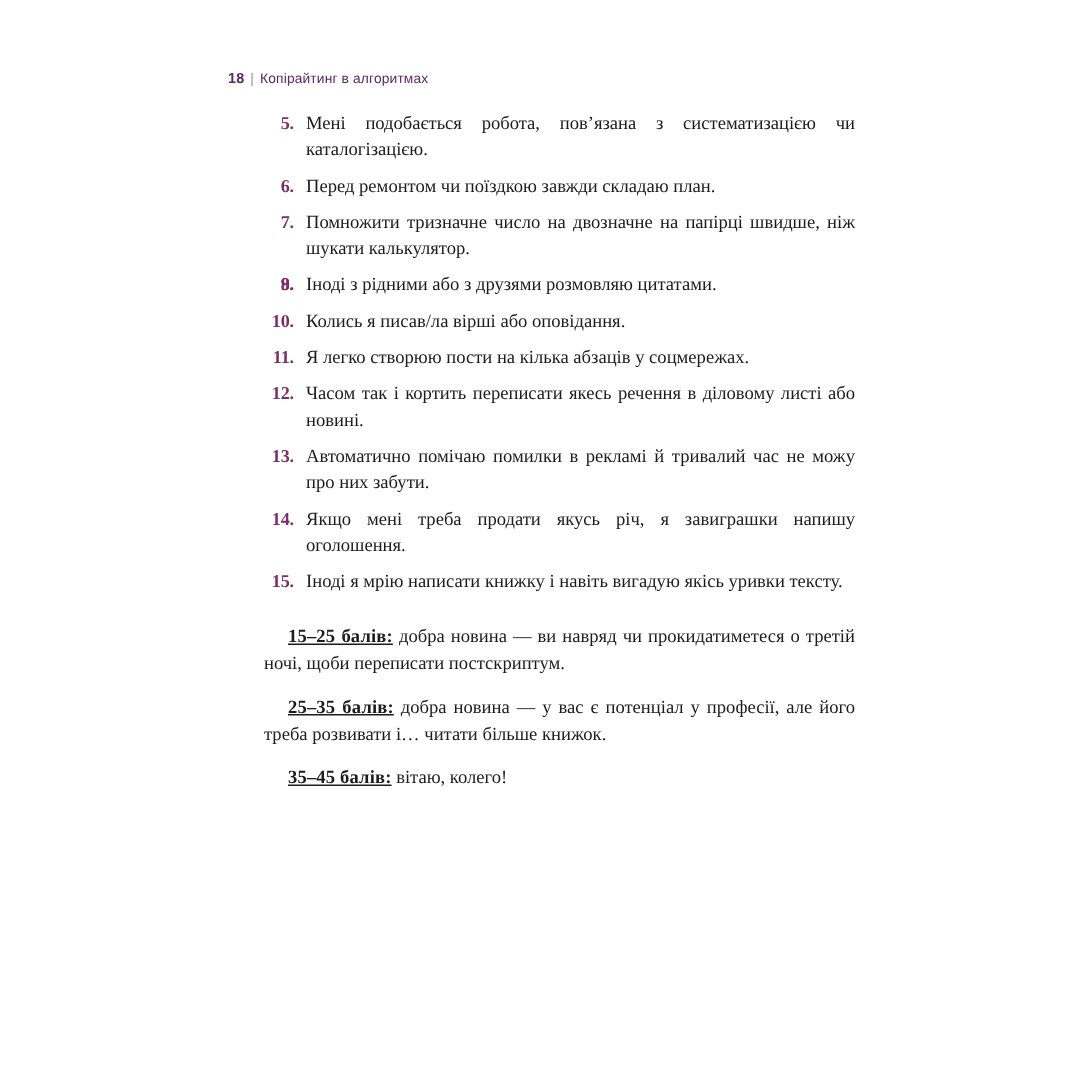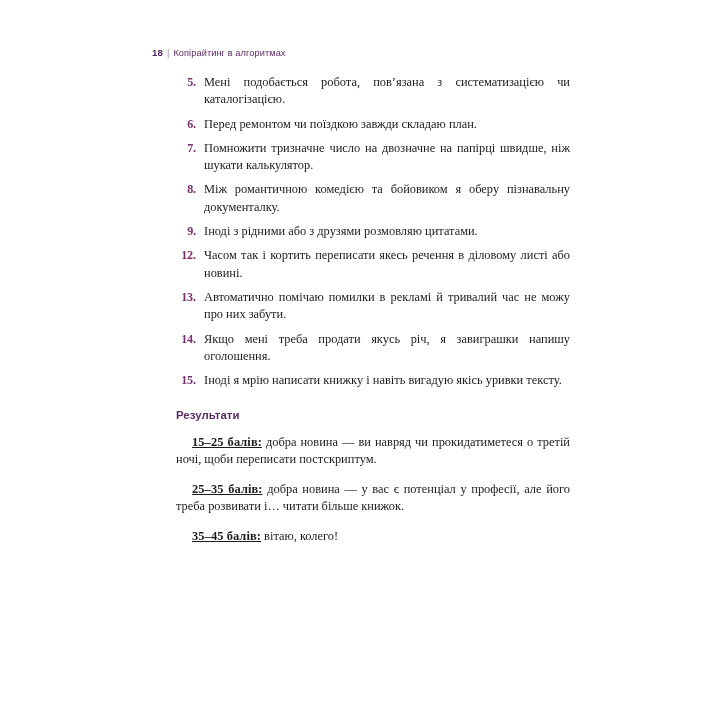--- a/index.html
+++ b/index.html
@@ -141,46 +141,52 @@
       <li class="quiz-item">
         <span class="quiz-num">6.</span>
         <span class="quiz-text">Перед ремонтом чи поїздкою завжди складаю план.</span>
       </li>
       <li class="quiz-item">
         <span class="quiz-num">7.</span>
         <span class="quiz-text">Помножити тризначне число на двозначне на папірці швидше, ніж шукати калькулятор.</span>
       </li>
       <li class="quiz-item">
         <span class="quiz-num">8.</span>
-        <span class="quiz-text">Між романтичною комедією та бойовиком я оберу пізнавальну документалку.</span>
       </li>
       <li class="quiz-item">
         <span class="quiz-num">9.</span>
         <span class="quiz-text">Іноді з рідними або з друзями розмовляю цитатами.</span>
+      </li>
+      <li class="quiz-item">
+        <span class="quiz-num">10.</span>
+        <span class="quiz-text">Колись я писав/ла вірші або оповідання.</span>
+      </li>
+      <li class="quiz-item">
+        <span class="quiz-num">11.</span>
+        <span class="quiz-text">Я легко створюю пости на кілька абзаців у соцмережах.</span>
       </li>
       <li class="quiz-item">
         <span class="quiz-num">12.</span>
         <span class="quiz-text">Часом так і кортить переписати якесь речення в діловому листі або новині.</span>
       </li>
       <li class="quiz-item">
         <span class="quiz-num">13.</span>
         <span class="quiz-text">Автоматично помічаю помилки в рекламі й тривалий час не можу про них забути.</span>
       </li>
       <li class="quiz-item">
         <span class="quiz-num">14.</span>
         <span class="quiz-text">Якщо мені треба продати якусь річ, я завиграшки напишу оголошення.</span>
       </li>
       <li class="quiz-item">
         <span class="quiz-num">15.</span>
         <span class="quiz-text">Іноді я мрію написати книжку і навіть вигадую якісь уривки тексту.</span>
       </li>
     </ol>
 
     <div class="results">
-      <h2 class="results-heading">Результати</h2>
 
       <p class="result-row">
         <span class="result-score">15–25 балів:</span><span class="result-text"> добра новина — ви навряд чи прокидатиметеся о третій ночі, щоби переписати постскриптум.</span>
       </p>
       <p class="result-row">
         <span class="result-score">25–35 балів:</span><span class="result-text"> добра новина — у вас є потенціал у професії, але його треба розвивати і… читати більше книжок.</span>
       </p>
       <p class="result-row">
         <span class="result-score">35–45 балів:</span><span class="result-text"> вітаю, колего!</span>
       </p>

